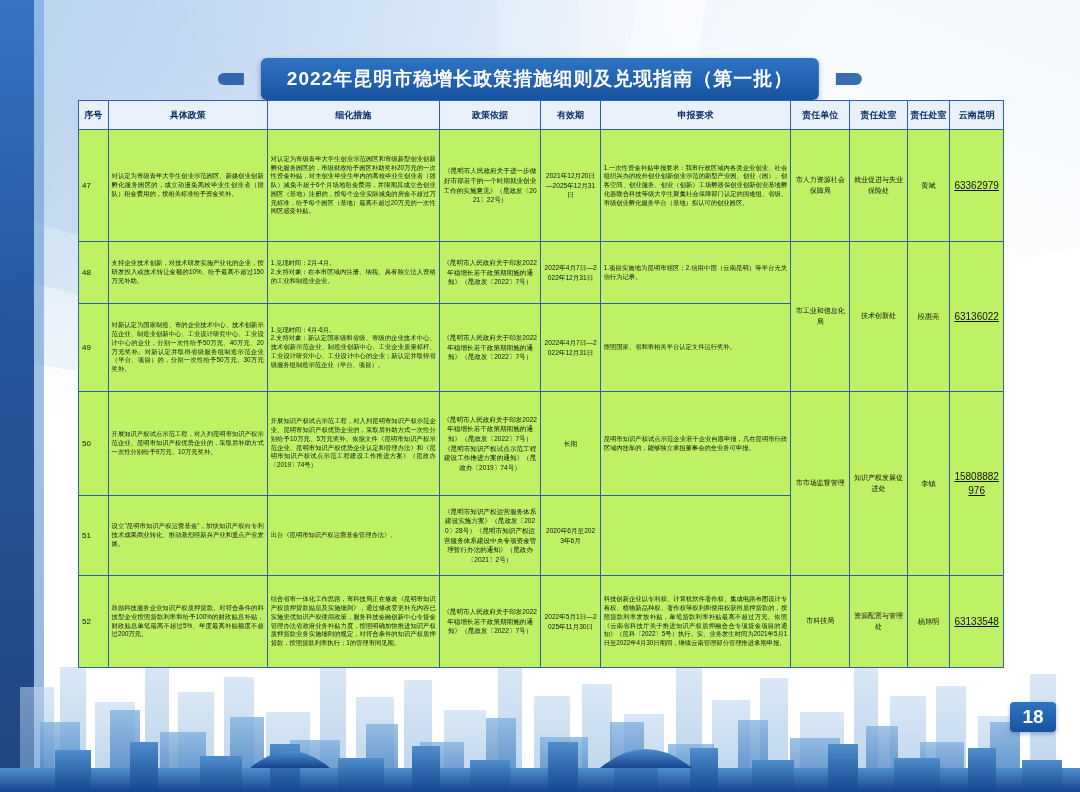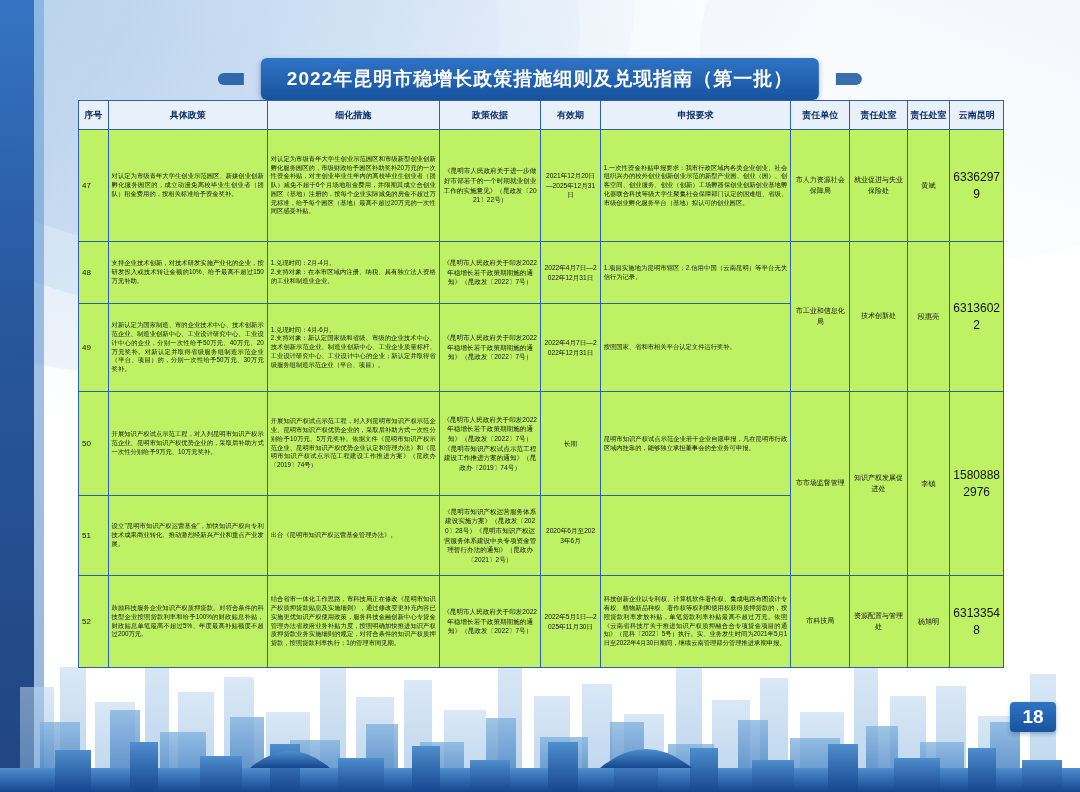--- a/index.html
+++ b/index.html
@@ -82,21 +82,21 @@
     font-weight:bold;
     color:#0b2f66;
     height:22px;
     padding:3px 2px;
   }
   td.j{text-align:justify;text-align-last:left;}
   td.num{text-align:left;font-size:8px;}
   .cell-mid{text-align:center;font-size:6.6px;line-height:1.45;}
   .cell-org{text-align:center;font-size:7px;line-height:1.5;}
   .cell-name{text-align:center;font-size:7.2px;}
-  .cell-tel{text-align:center;font-size:12px;}
+  .cell-tel{text-align:center;font-size:10px;text-decoration:underline;}
   
   col.w1{width:3.2%}
   col.w2{width:17.2%}
   col.w3{width:18.6%}
   col.w4{width:11.0%}
   col.w5{width:6.4%}
   col.w6{width:20.6%}
   col.w7{width:6.4%}
   col.w8{width:6.2%}
   col.w9{width:4.6%}

